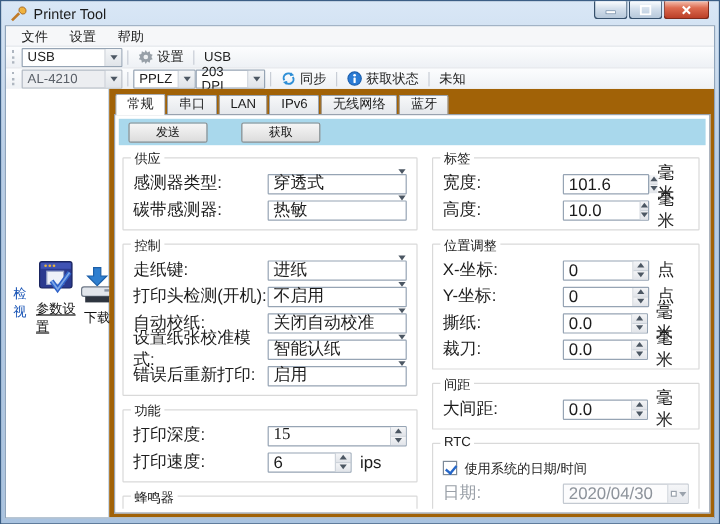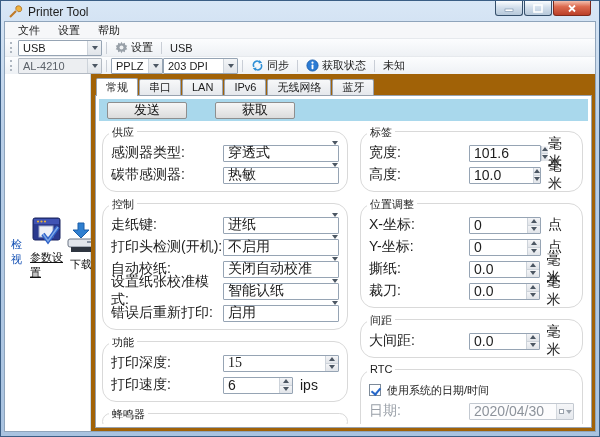--- a/index.html
+++ b/index.html
@@ -45,26 +45,26 @@
   
   .main { flex:1; display:flex; flex-direction:column; padding:3px 3px 3px 4px; background:#a16207; overflow:hidden; }
   .tabstrip { display:flex; align-items:flex-end; height:18px; padding-left:1px; }
   .tab { height:16px; line-height:15px; padding:0 9px; font-size:11px; color:#1c1c1c;
          background:linear-gradient(#f7f8f9,#e5e8ec); border:1px solid #98a2af; border-bottom:none;
          border-radius:2px 2px 0 0; margin-right:1px; position:relative; }
   .tab.active { background:#fff; height:18px; line-height:17px; z-index:3; margin-bottom:-1px; }
   .tabpage { flex:1; border:1px solid #98a2af; background:#fff; display:flex; flex-direction:column;
              padding:3px; position:relative; z-index:1; overflow:hidden; }
   .band { height:22px; flex-shrink:0; background:#a9d8ec; display:flex; align-items:center; gap:28px; padding-left:8px; }
-  .btn { width:80px; height:17px; font-size:13px; color:#111; border:1px solid #8e8f8f; border-radius:2px;
+  .btn { width:66px; height:17px; font-size:10px; color:#111; border:1px solid #8e8f8f; border-radius:2px;
          background:linear-gradient(#f6f6f6,#dcdcdc); display:flex; align-items:center; justify-content:center; }
   .columns { flex:1; display:flex; gap:12px; padding:10px 5px 0 3px; align-items:flex-start; overflow:hidden; }
   .col-left { width:246px; flex-shrink:0; }
   .col-right { flex:1; }
-  .group { border:1px solid #d9d9d9; border-radius:14px; position:relative; padding:10px 8px 5px 8px; margin-bottom:11px; }
+  .group { border:1px solid #d9d9d9; border-radius:1px; position:relative; padding:10px 8px 5px 8px; margin-bottom:11px; }
   .group-title { position:absolute; top:-7px; left:6px; background:#fff; padding:0 3px; font-size:11px; color:#1c1c1c; }
   .frow { display:flex; align-items:center; height:22px; font-size:14px; color:#1c1c1c; }
   .frow .lbl { width:112px; flex-shrink:0; }
   .col-right .frow .lbl { width:100px; }
   .ctl-select { flex:1; height:17px; border:1px solid #96a4b4; background:#fff; display:flex;
                 align-items:center; justify-content:space-between; padding-left:4px; border-radius:1px; }
   .ctl-spin { height:17px; border:1px solid #96a4b4; background:#fff; display:flex; align-items:stretch; border-radius:1px; }
   .ctl-spin .val { flex:1; display:flex; align-items:center; padding-left:4px; }
   .spin-btns { width:13px; border-left:1px solid #cdd3da; display:flex; flex-direction:column; }
   .tri-up { width:0; height:0; border:3px solid transparent; border-bottom:4px solid #4c5763; margin-top:-3px; }
@@ -151,21 +151,21 @@
             <span class="arr-down"></span>
           </span>
       </div>
       <span class="tb-sep"></span>
       <div class="combo" style="width:52px;">
         <span>PPLZ</span>
         <span class="dd">
             <span class="arr-down"></span>
           </span>
       </div>
-      <div class="combo" style="width:75px;">
+      <div class="combo" style="width:58px;">
         <span>203 DPI</span>
         <span class="dd">
             <span class="arr-down"></span>
           </span>
       </div>
       <span class="tb-sep"></span>
       <div class="tbtn">
         <svg width="13" height="13" viewBox="0 0 14 14">
           <path d="M3.2 8.5 A4 4 0 0 1 10 4.2" stroke="#2f8fd6" stroke-width="1.8" fill="none"></path>
           <path d="M10.8 8.5 A4 4 0 0 1 4 9.8" stroke="#2f8fd6" stroke-width="1.8" fill="none" transform="rotate(180 7 7)" opacity="0"></path>

